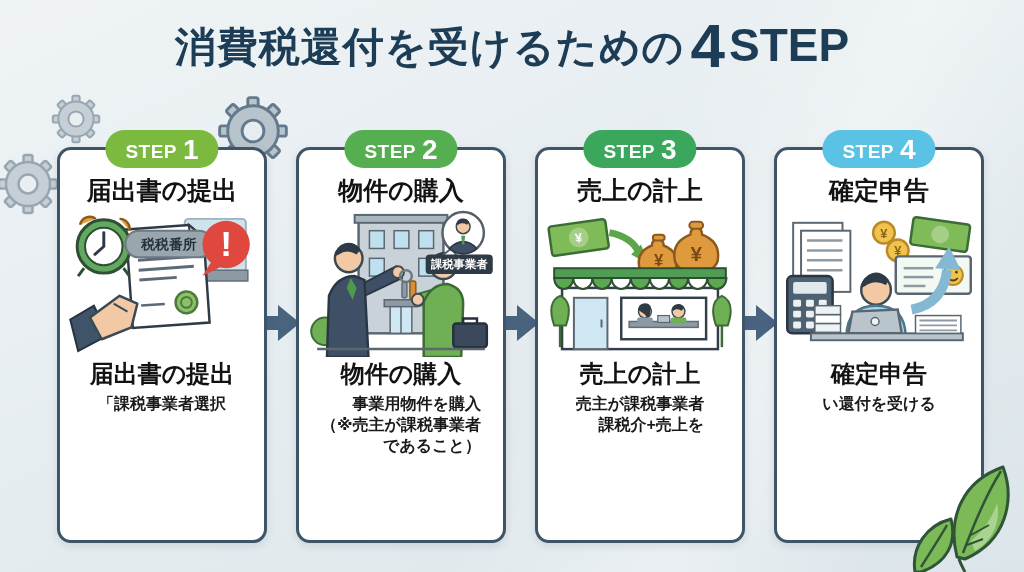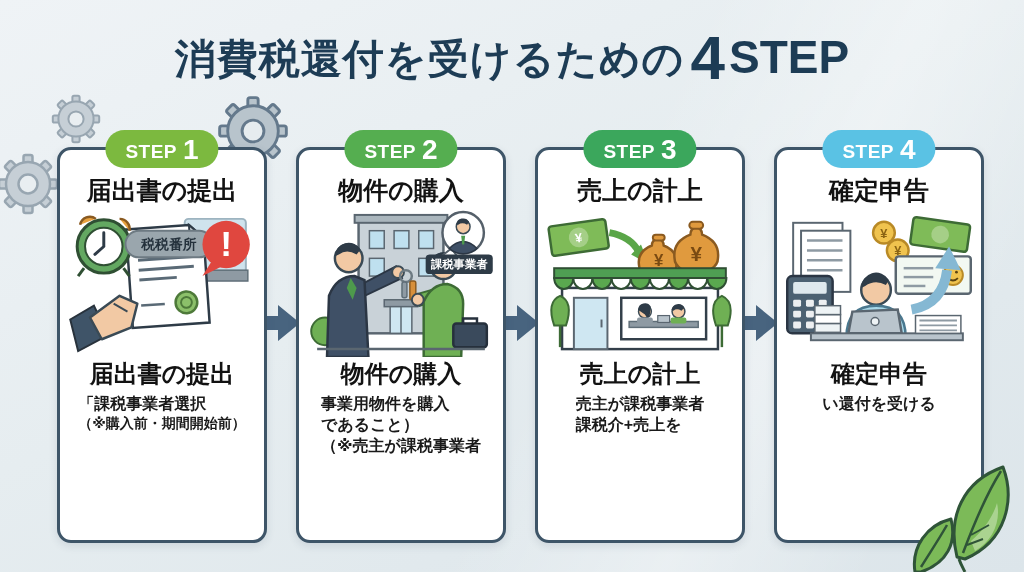--- a/index.html
+++ b/index.html
@@ -3,38 +3,38 @@
 <meta charset="utf-8">
 <style>
   html,body{margin:0;padding:0;}
   body{font-family:"Liberation Sans","DejaVu Sans",sans-serif;}
   #canvas{position:relative;width:1024px;height:572px;overflow:hidden;
     background:linear-gradient(155deg,#eff3f6 0%,#e6edf0 45%,#dce5ea 100%);}
   #canvas::after{content:"";position:absolute;inset:0;
     background:linear-gradient(115deg,rgba(255,255,255,0) 55%,rgba(255,255,255,.35) 72%,rgba(255,255,255,0) 88%);
     pointer-events:none;}
   .bg-layer{position:absolute;left:0;top:0;z-index:0;}
-  .title{position:absolute;left:0;top:22px;width:1024px;text-align:center;z-index:2;
+  .title{position:absolute;left:0;top:10px;width:1024px;text-align:center;z-index:2;
     color:#1d3c55;font-weight:800;white-space:nowrap;}
   .title .t-main{font-size:41px;letter-spacing:1px;}
   .title .t-num{font-size:62px;vertical-align:-6px;margin-left:6px;}
   .title .t-step{font-size:46px;letter-spacing:0px;margin-left:4px;}
   .card{position:absolute;top:147px;width:204px;height:390px;background:#fff;
     border:3px solid #3e5568;border-radius:14px;z-index:2;
     box-shadow:0 3px 8px rgba(40,60,80,.12);display:flex;flex-direction:column;align-items:center;}
   .card1{left:57px;} .card2{left:296px;} .card3{left:535px;} .card4{left:774px;}
   .badge{position:absolute;top:-20px;left:50%;transform:translateX(-50%);
     height:38px;padding:0 20px;border-radius:20px;display:flex;align-items:baseline;
     justify-content:center;color:#fff;white-space:nowrap;z-index:3;}
   .badge .b-label{font-size:19px;font-weight:700;letter-spacing:.5px;line-height:38px;}
   .badge .b-num{font-size:28px;font-weight:800;margin-left:6px;line-height:38px;position:relative;top:1px;}
   .heading{margin-top:27px;font-size:25px;font-weight:800;color:#121212;line-height:1.1;}
   .illus{width:190px;height:148px;margin-top:4px;flex:none;}
   .subheading{font-size:24px;font-weight:800;color:#121212;margin-top:4px;line-height:1.1;}
-  .desc{margin-top:6px;text-align:left;font-size:16px;font-weight:700;color:#1a1a1a;line-height:1.32;}
+  .desc{margin-top:6px;text-align:right;font-size:16px;font-weight:700;color:#1a1a1a;line-height:1.32;}
   .desc .small{font-size:14px;}
   .arrow{position:absolute;top:303px;z-index:1;}
   .a1{left:254px;} .a2{left:493px;} .a3{left:732px;}
   .leaf{position:absolute;left:905px;top:455px;z-index:5;}
   svg text{font-family:"Liberation Sans","DejaVu Sans",sans-serif;}
 </style>
 </head>
 <body>
 
 <div id="canvas">
@@ -139,21 +139,20 @@
       </g>
       <g>
         <circle cx="160" cy="36" r="24" fill="#e0473f"></circle>
         <polygon points="146,52 136,68 156,58" fill="#e0473f"></polygon>
         <text x="160" y="48" font-size="36" font-weight="bold" fill="#ffffff" text-anchor="middle">!</text>
       </g>
     </svg>
     <div class="subheading">届出書の提出</div>
     <div class="desc">
       <div>「課税事業者選択</div>
-      <div class="small">（※購入前・期間開始前）</div>
     </div>
   </div>
 
   <div class="card card2">
     <div class="badge" style="background:#55ae50">
       <span class="b-label">STEP</span>
       <span class="b-num">2</span>
     </div>
     <div class="heading">物件の購入</div>
     <svg class="illus" viewBox="0 0 190 150">
@@ -203,22 +202,22 @@
       </g>
       <g>
         <rect x="120" y="46" width="68" height="20" rx="4" fill="#2e3b47"></rect>
         <text x="154" y="60" font-size="11.5" font-weight="bold" fill="#ffffff" text-anchor="middle">課税事業者</text>
       </g>
       <line x1="10" y1="142" x2="180" y2="142" stroke="#5a6670" stroke-width="2.5"></line>
     </svg>
     <div class="subheading">物件の購入</div>
     <div class="desc">
       <div>事業用物件を購入</div>
+      <div>（※売主が課税事業者</div>
       <div>であること）</div>
-      <div>（※売主が課税事業者</div>
     </div>
   </div>
 
   <div class="card card3">
     <div class="badge" style="background:#3ba75c">
       <span class="b-label">STEP</span>
       <span class="b-num">3</span>
     </div>
     <div class="heading">売上の計上</div>
     <svg class="illus" viewBox="0 0 190 150">

